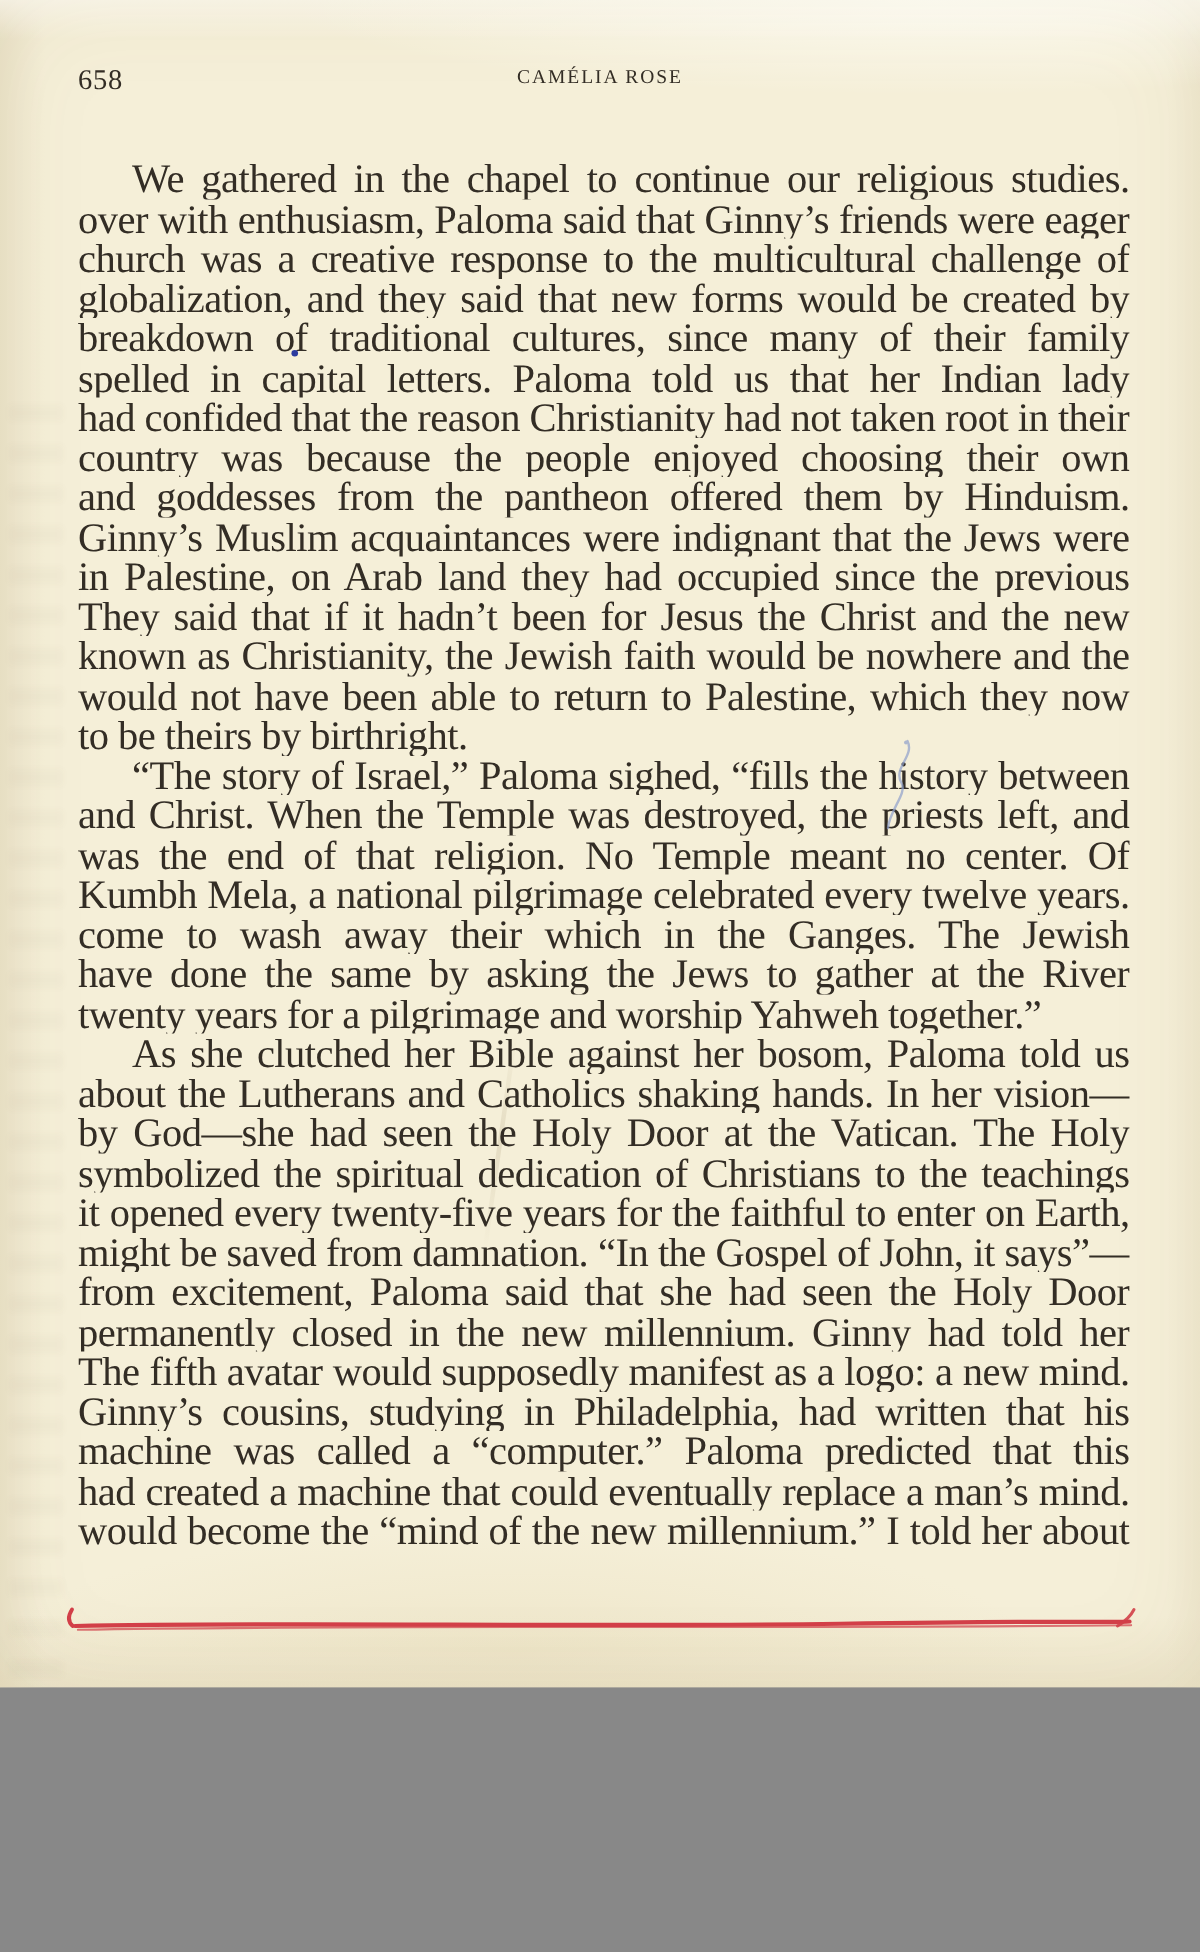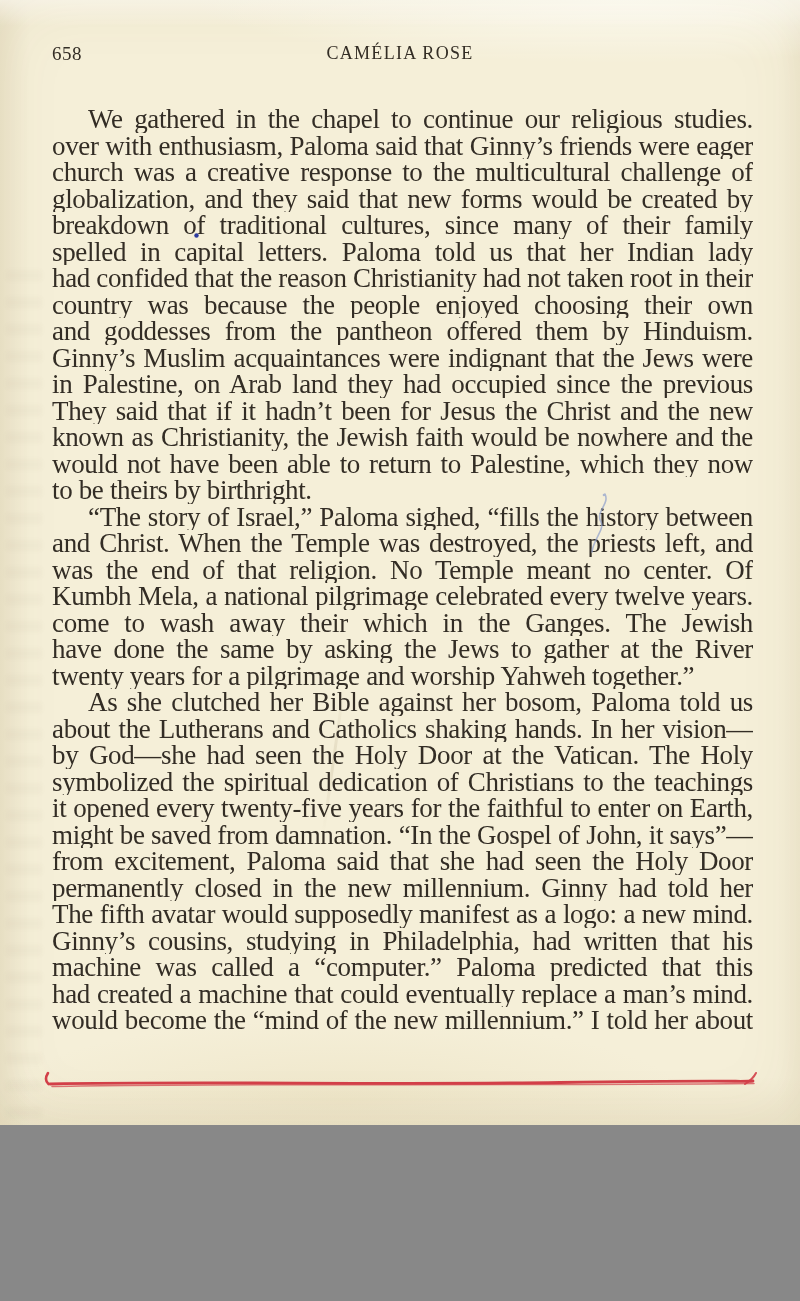--- a/index.html
+++ b/index.html
@@ -16,21 +16,21 @@
       radial-gradient(ellipse 500px 120px at 43% 98%, rgba(214,196,146,.20) 0%, rgba(214,196,146,0) 70%),
       #f5efd8;
     box-shadow: inset 0 0 70px rgba(120,100,60,.07);
   }
   .header-num{
     position:absolute;left:52px;top:43px;
     font-size:19px;letter-spacing:.5px;
   }
   .header-title{
     position:absolute;left:0;right:0;top:43px;text-align:center;
-    font-size:18px;letter-spacing:1.3px;
+    font-size:13px;letter-spacing:1.3px;
   }
   .text-block{position:absolute;left:52px;top:106px;width:701px;}
   .line{
     font-size:27px;line-height:26.5px;height:26.5px;overflow:hidden;
     letter-spacing:-0.35px;
     text-align:justify;text-align-last:justify;
     white-space:normal;
   }
   .line.indent{text-indent:36px;}
   .line.no-justify{text-align-last:left;}

